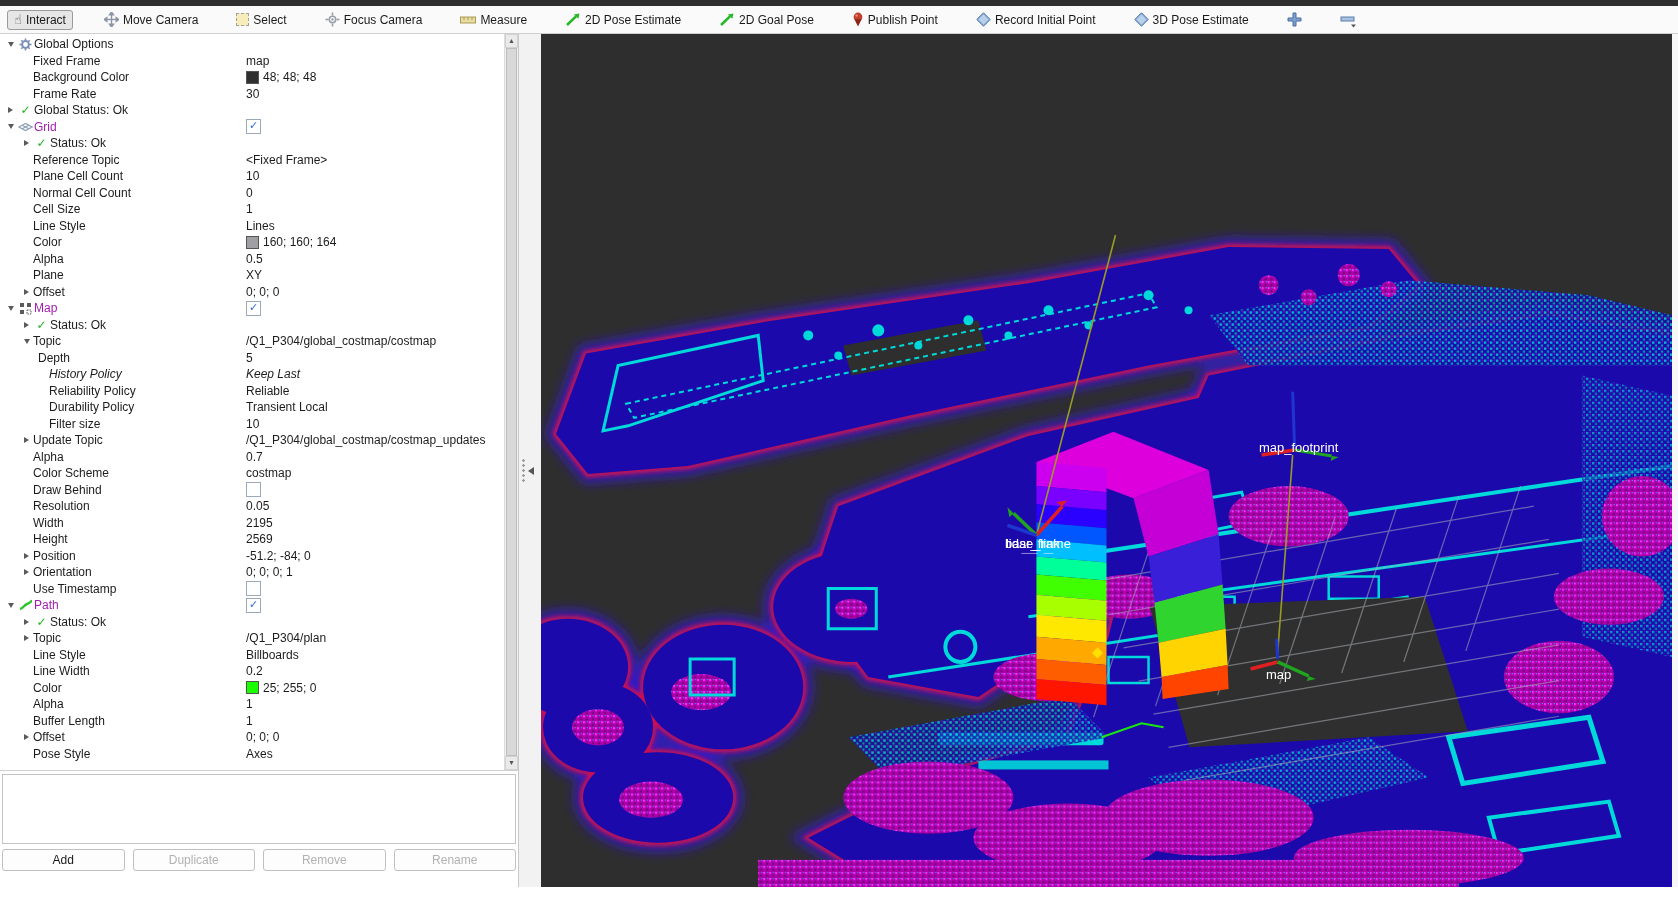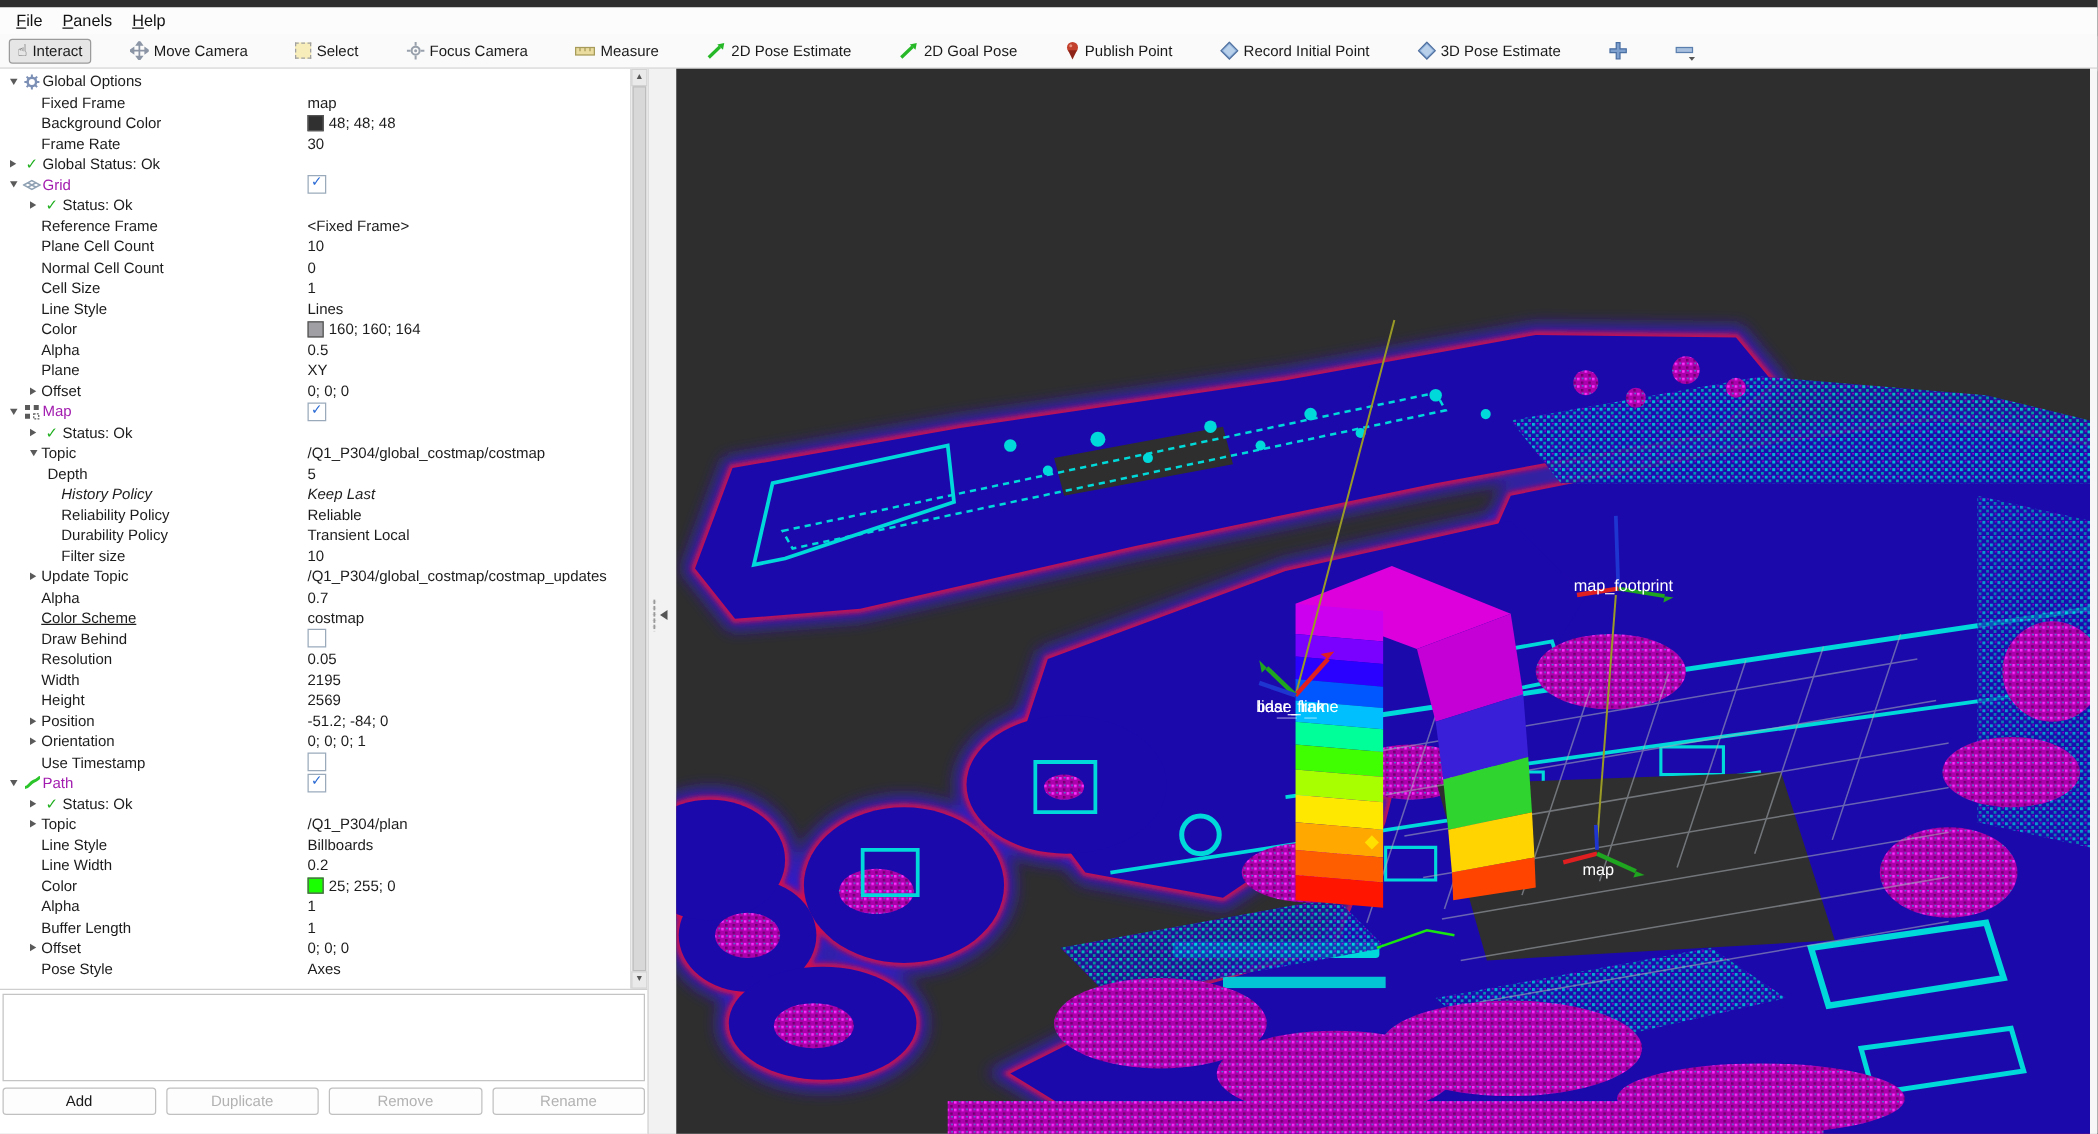--- a/index.html
+++ b/index.html
@@ -61,25 +61,20 @@
   .glow{fill:#2310c4;stroke:#3318d8;stroke-width:18;opacity:.8}
   .rim{fill:none;stroke:#d6124a;stroke-width:6;opacity:.95}
   .core{fill:#1c09ac}
   .cyline{stroke:#00d9d9;fill:none}
 </style>
 </head>
 <body>
 
 <div id="app">
   <div id="topstrip"></div>
-  <div id="menubar">
-      <span class="menu-item"><u>F</u>ile</span>
-      <span class="menu-item"><u>P</u>anels</span>
-      <span class="menu-item"><u>H</u>elp</span>
-    </div>
   <div id="toolbar">
       <button class="tool active">
         <span class="ticn">
           <span style="font-size:13px;color:#555;line-height:13px">☝</span>
         </span>
         <span>Interact</span>
       </button>
       <button class="tool">
         <span class="ticn">
           <svg width="15" height="15" viewBox="0 0 15 15">
@@ -269,21 +264,21 @@
               <span class="arrowbox">
                 <span class="tri-closed"></span>
               </span>
               <span class="iconbox">
                 <span style="color:#1faf1f;font-weight:bold;font-size:12px;line-height:12px">✓</span>
               </span>
               <span class="tlabel">Status: Ok</span>
             </div>
             <div class="trow" style="padding-left: 20px;">
               <span class="arrowbox"></span>
-              <span class="tlabel">Reference Frame</span>
+              <span class="tlabel">Reference Topic</span>
               <span class="tval">
                 <span>&lt;Fixed Frame&gt;</span>
               </span>
             </div>
             <div class="trow" style="padding-left: 20px;">
               <span class="arrowbox"></span>
               <span class="tlabel">Plane Cell Count</span>
               <span class="tval">
                 <span>10</span>
               </span>
@@ -421,21 +416,21 @@
                 <span>/Q1_P304/global_costmap/costmap_updates</span>
               </span>
             </div>
             <div class="trow" style="padding-left: 20px;">
               <span class="arrowbox"></span>
               <span class="tlabel">Alpha</span>
               <span class="tval">
                 <span>0.7</span>
               </span>
             </div>
-            <div class="trow" style="padding-left: 20px; text-decoration: underline;">
+            <div class="trow" style="padding-left: 20px;">
               <span class="arrowbox"></span>
               <span class="tlabel">Color Scheme</span>
               <span class="tval">
                 <span>costmap</span>
               </span>
             </div>
             <div class="trow" style="padding-left: 20px;">
               <span class="arrowbox"></span>
               <span class="tlabel">Draw Behind</span>
               <span class="tval">

